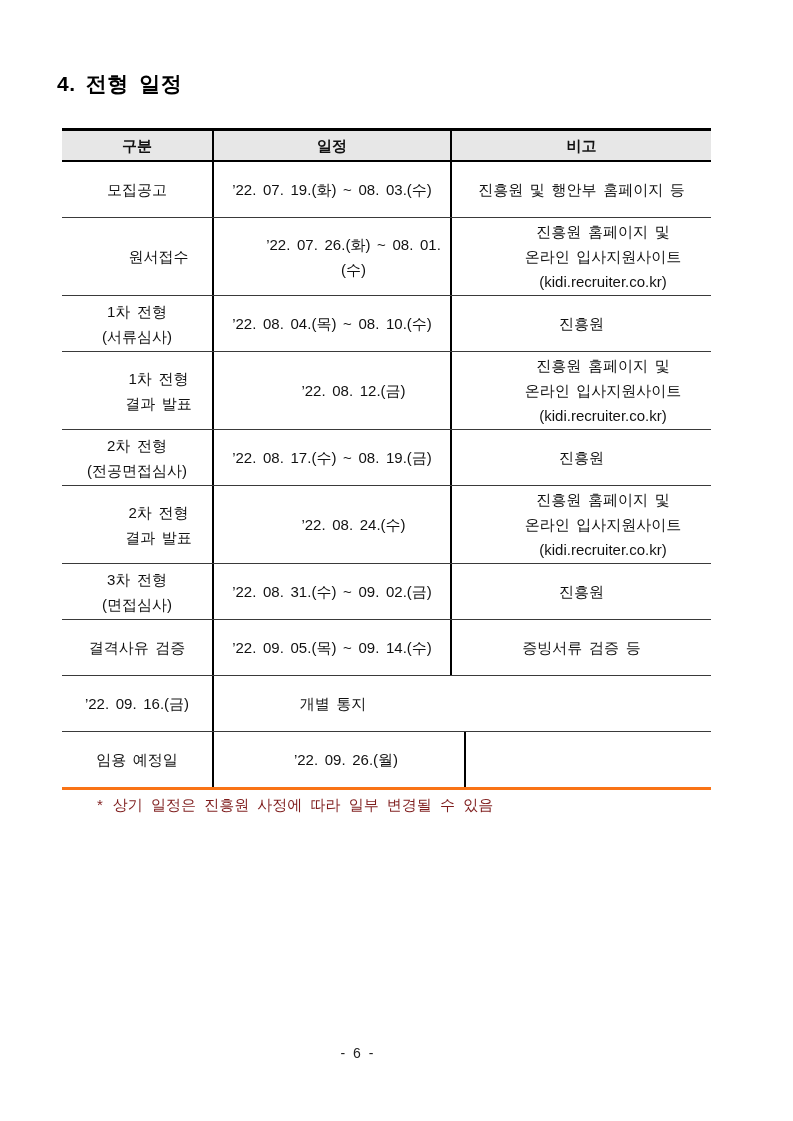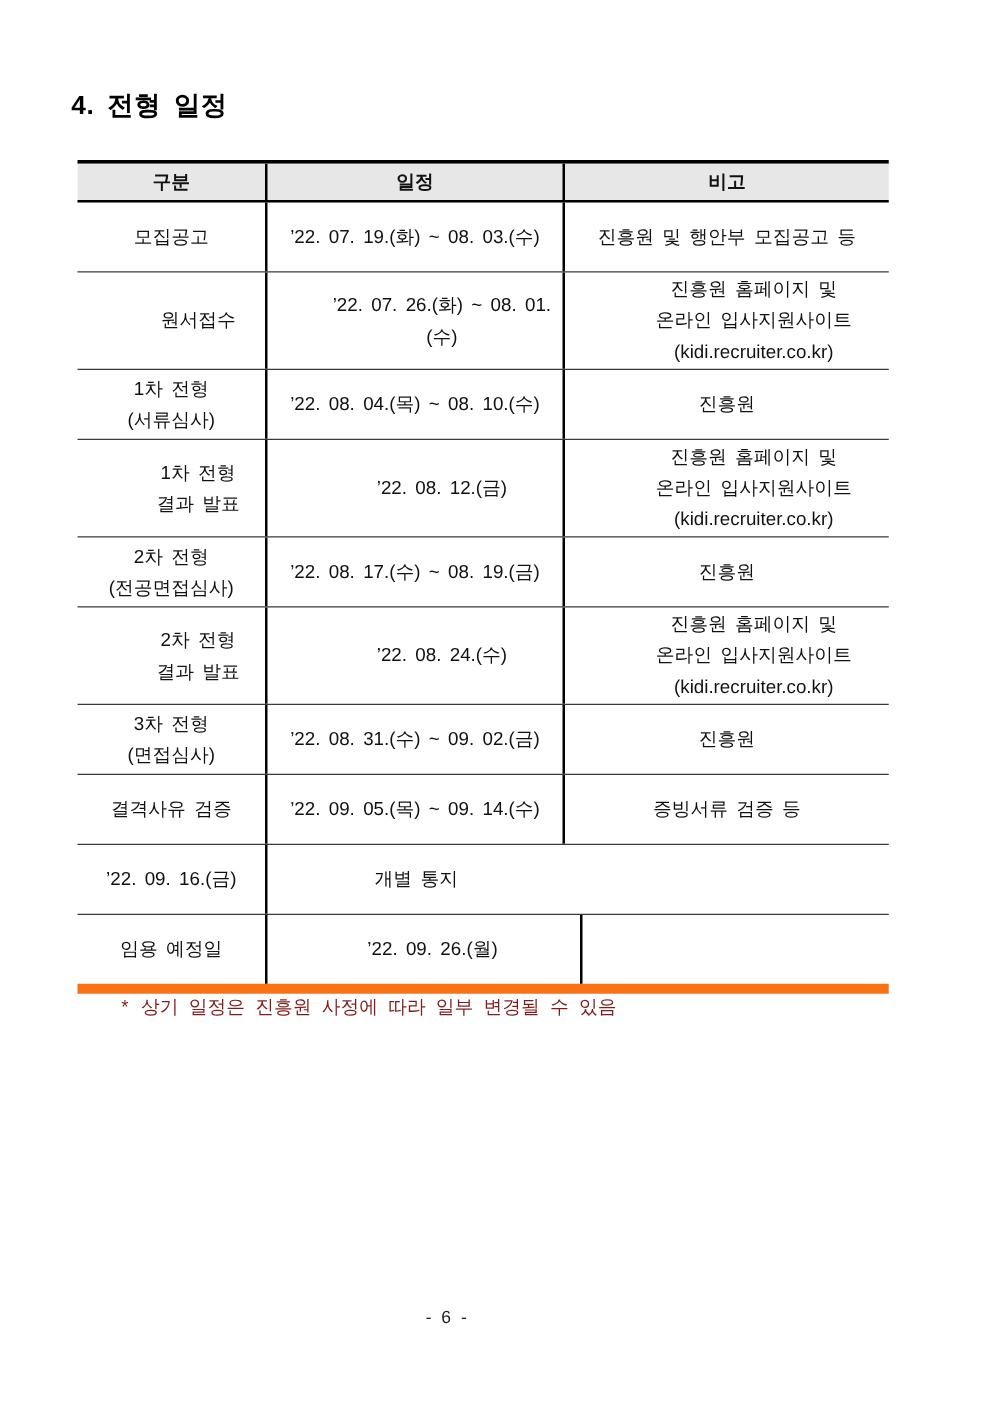--- a/index.html
+++ b/index.html
@@ -25,21 +25,21 @@
     letter-spacing: 0.5px;
     word-spacing: 4px;
     color: #000;
   }
   .schedule-table {
     position: absolute;
     left: 62px;
     top: 128px;
     width: 649px;
     border-top: 3px solid #000;
-    border-bottom: 8px solid #f97316;
+    border-bottom: 3px solid #f97316;
   }
   .thead, .trow {
     display: grid;
     grid-template-columns: 152px 238px 259px;
   }
   .thead {
     background: #e7e7e7;
     border-bottom: 2.5px solid #000;
   }
   .thead .cell {
@@ -105,21 +105,21 @@
   <div class="schedule-table">
     <div class="thead">
       <div class="cell c1">구분</div>
       <div class="cell c2">일정</div>
       <div class="cell c3">비고</div>
     </div>
     <div>
     <div class="trow">
       <div class="cell c1">모집공고</div>
       <div class="cell c2">’22. 07. 19.(화) ~ 08. 03.(수)</div>
-      <div class="cell c3">진흥원 및 행안부 모집공고 등</div>
+      <div class="cell c3">진흥원 및 행안부 홈페이지 등</div>
     </div>
 
     <div class="trow tall">
       <div class="cell c1">원서접수</div>
       <div class="cell c2">’22. 07. 26.(화) ~ 08. 01.(수)</div>
       <div class="cell c3">진흥원 홈페이지 및
 온라인 입사지원사이트
 (kidi.recruiter.co.kr)</div>
     </div>
 

